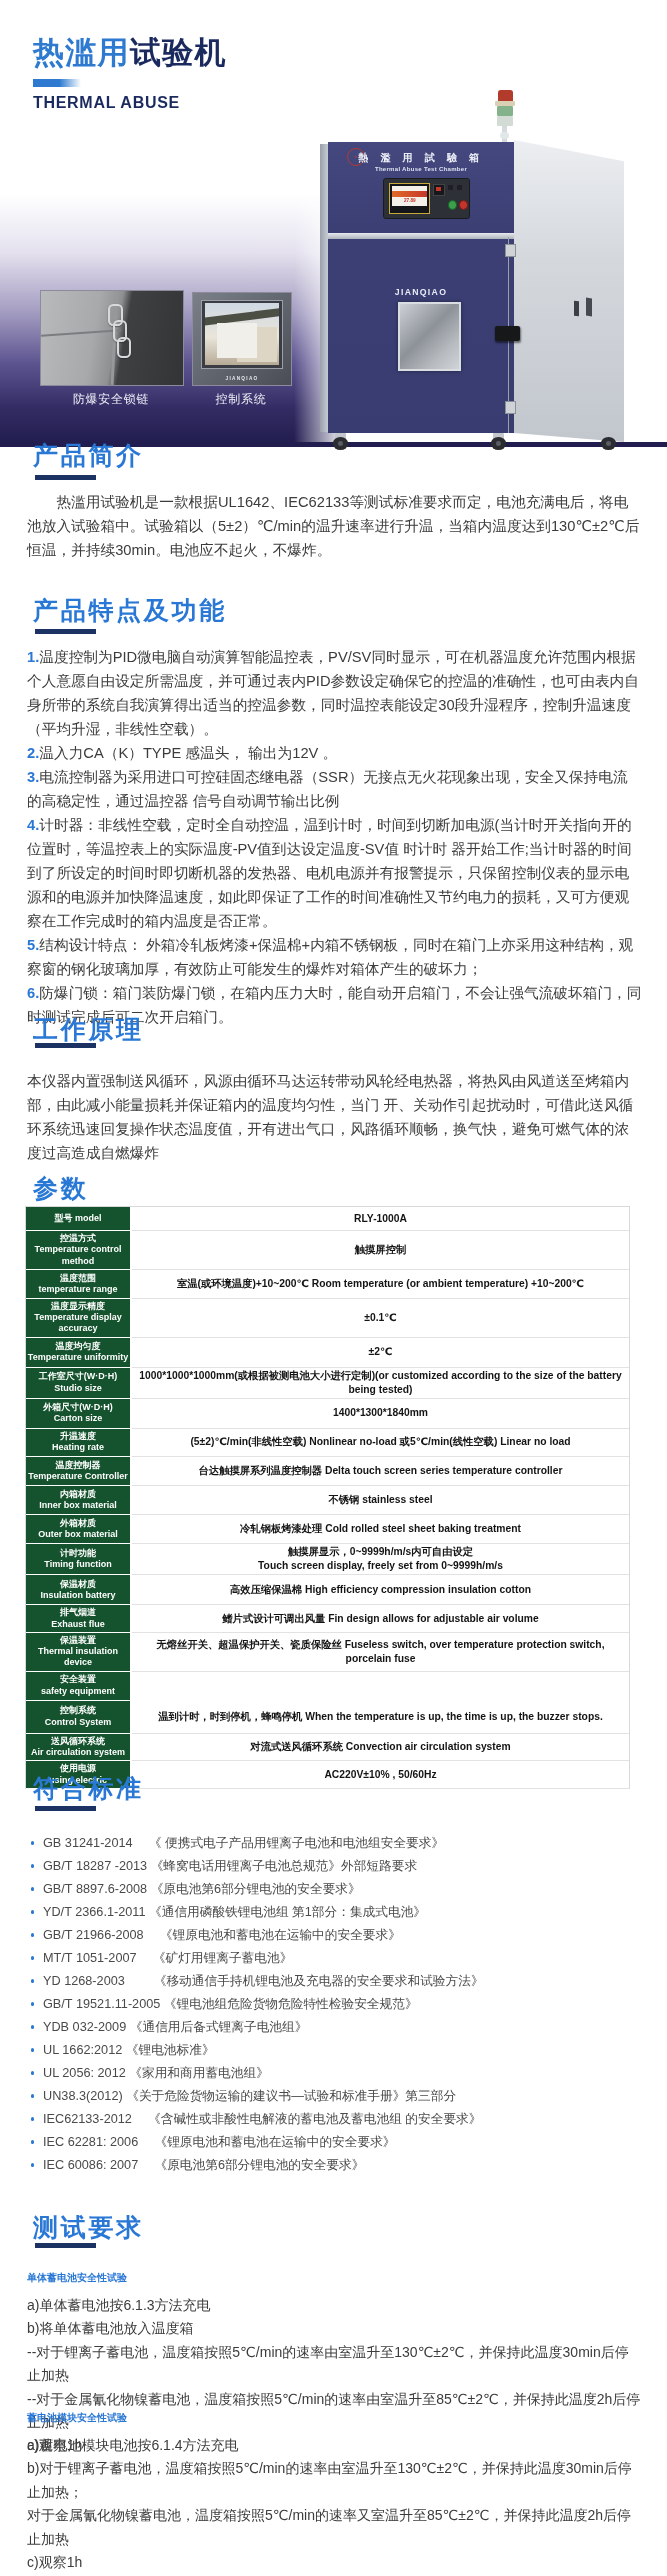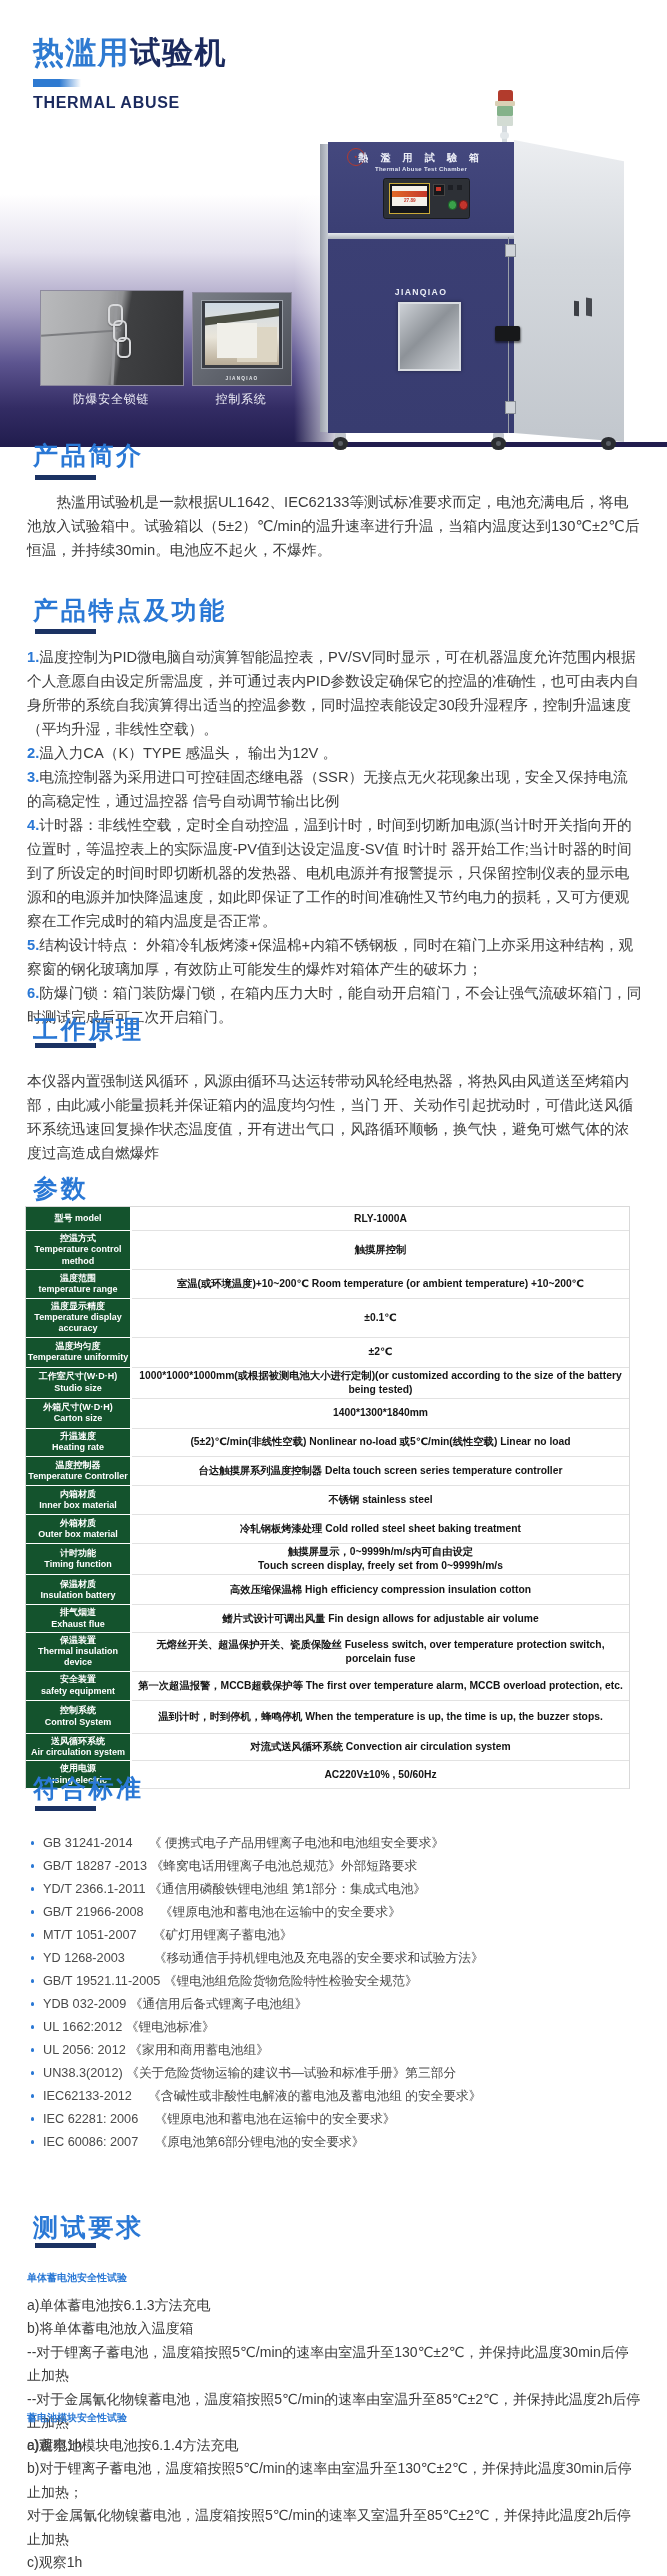--- a/index.html
+++ b/index.html
@@ -383,24 +383,20 @@
           <div>无熔丝开关、超温保护开关、瓷质保险丝  Fuseless switch, over temperature protection switch, porcelain fuse</div>
           <div></div>
         </div>
       </div>
 
       <div class="prow" style="min-height: 29px;">
         <div class="plabel">
           <div>安全装置</div>
           <div>safety equipment</div>
         </div>
-        <div class="pvalue">
-          <div>第一次超温报警，MCCB超载保护等  The first over temperature alarm, MCCB overload protection, etc.</div>
-          <div></div>
-        </div>
       </div>
 
       <div class="prow" style="min-height: 33px;">
         <div class="plabel">
           <div>控制系统</div>
           <div>Control System</div>
         </div>
         <div class="pvalue">
           <div>温到计时，时到停机，蜂鸣停机  When the temperature is up, the time is up, the buzzer stops.</div>
           <div></div>
@@ -431,20 +427,21 @@
     </div>
 
   <h2 class="sec-h" style="top:1772px;">符合标准</h2>
   <div class="sec-bar" style="top:1806px;"></div>
   <div class="std-list">
 
       <div class="std-item"><span class="dot"></span><span>GB  31241-2014　 《 便携式电子产品用锂离子电池和电池组安全要求》</span></div>
 
       <div class="std-item"><span class="dot"></span><span>GB/T 18287 -2013 《蜂窝电话用锂离子电池总规范》外部短路要求</span></div>
 
+      <div class="std-item"><span class="dot"></span><span>GB/T 8897.6-2008 《原电池第6部分锂电池的安全要求》</span></div>
 
       <div class="std-item"><span class="dot"></span><span>YD/T 2366.1-2011  《通信用磷酸铁锂电池组  第1部分：集成式电池》</span></div>
 
       <div class="std-item"><span class="dot"></span><span>GB/T 21966-2008 　《锂原电池和蓄电池在运输中的安全要求》</span></div>
 
       <div class="std-item"><span class="dot"></span><span>MT/T 1051-2007 　《矿灯用锂离子蓄电池》</span></div>
 
       <div class="std-item"><span class="dot"></span><span>YD 1268-2003 　　《移动通信手持机锂电池及充电器的安全要求和试验方法》</span></div>
 
       <div class="std-item"><span class="dot"></span><span>GB/T  19521.11-2005 《锂电池组危险货物危险特性检验安全规范》</span></div>

